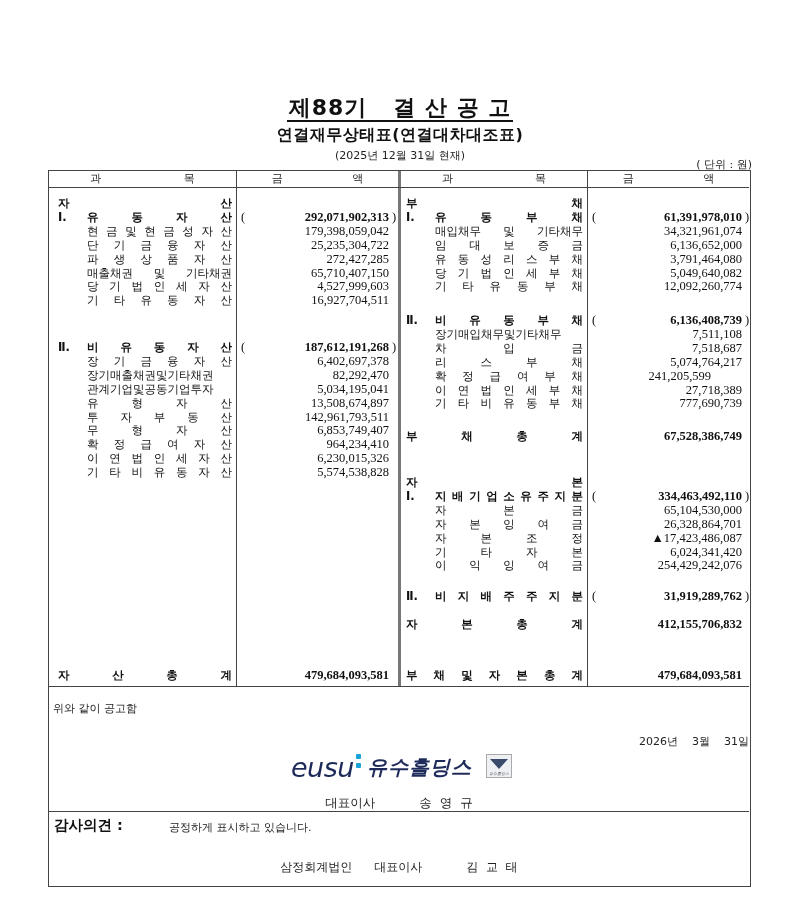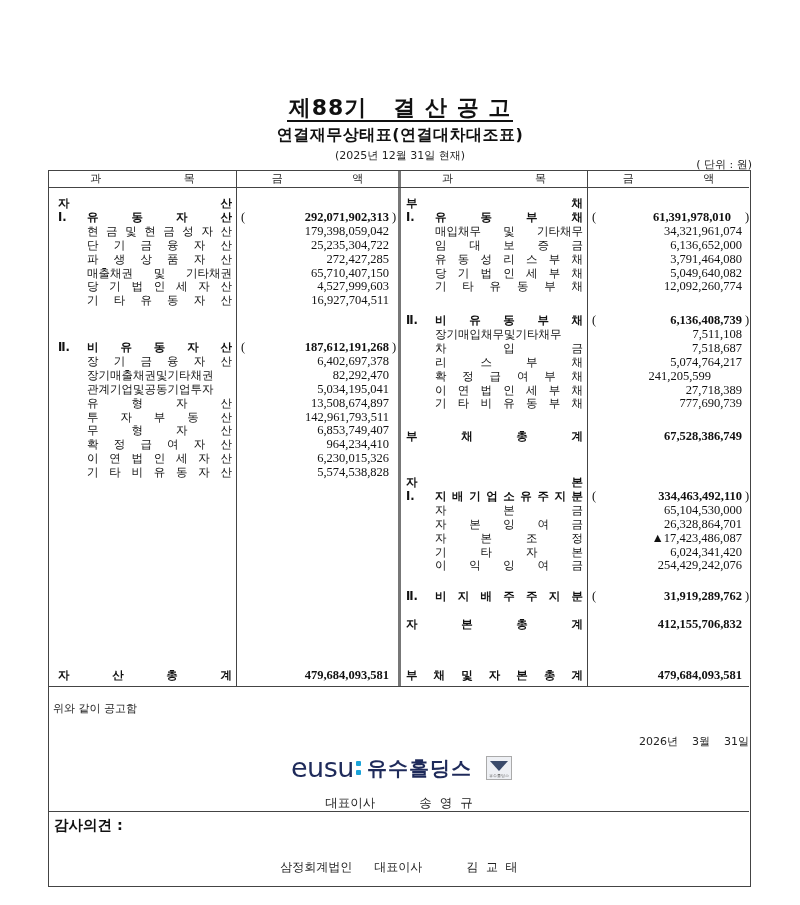--- a/index.html
+++ b/index.html
@@ -28,21 +28,21 @@
 
   .row { position: absolute; height: 13px; font-size: 11.5px; line-height: 13px; white-space: nowrap; }
   .lbl { position: absolute; display: flex; justify-content: space-between; }
   .lbl.bold { font-weight: bold; }
   .num { position: absolute; text-align: right; font-family: "Liberation Serif", serif; font-size: 12.5px; }
   .num.bold { font-weight: bold; }
   .paren { position: absolute; font-family: "Liberation Serif", serif; font-size: 12.5px; }
   .roman { position: absolute; font-weight: bold; font-family: "DejaVu Sans", sans-serif; }
 
   .footer-text { position: absolute; font-size: 11px; color: #222; }
-  .logo { position: absolute; left: 242px; top: 583px; display: flex; align-items: center; }
+  .logo { position: absolute; left: 242px; top: 583px; display: flex; align-items: flex-start; font-style: italic; }
   .logo-en { font-family: "DejaVu Sans", sans-serif; font-size: 27px; color: #1e2a5a; letter-spacing: -0.5px; line-height: 28px; }
   .logo-colon { display: inline-flex; flex-direction: column; gap: 4px; margin: 0 6px 0 2px; }
   .logo-colon span { width: 5px; height: 5px; background: #1aa3d9; border-radius: 1px; display: block; }
   .logo-ko { font-size: 20px; font-weight: bold; color: #1e2a5a; letter-spacing: 1px; }
   .seal { margin-left: 14px; width: 26px; height: 24px; border: 1px solid #aaa; background: #eef0f4; position: relative; }
   .seal .tri { position: absolute; left: 3px; top: 4px; width: 0; height: 0; border-left: 9px solid transparent; border-right: 9px solid transparent; border-top: 10px solid #3a4a6a; }
   .seal .txt { position: absolute; left: 2px; bottom: 1px; font-size: 4px; color: #666; }
 
   .audit-line { position: absolute; left: 0; top: 640px; width: 700px; border-top: 1px solid #444; }
   .audit-head { position: absolute; left: 5px; top: 645px; font-size: 14.5px; font-weight: bold; }
@@ -285,21 +285,21 @@
       <div class="row" style="left:0;top:39.9px;width:700px">
         <div class="roman" style="left:357px;top:0">Ⅰ.</div>
         <div class="lbl bold" style="left:386px;width:148px;top:0">
           <div class="">유</div>
           <div class="">동</div>
           <div class="">부</div>
           <div class="">채</div>
         </div>
         <div class="paren" style="left:543px;top:0">(</div>
         <div class="paren" style="left:696px;top:0">)</div>
-        <div class="num bold" style="left:543px;width:139px;top:0">61,391,978,010</div>
+        <div class="num bold" style="left:543px;width:150px;top:0">61,391,978,010</div>
       </div>
       <div class="row" style="left:0;top:53.8px;width:700px">
         <div class="lbl" style="left:386px;width:148px;top:0">
           <div class="">매입채무</div>
           <div class="">및</div>
           <div class="">기타채무</div>
         </div>
         <div class="num" style="left:543px;width:150px;top:0">34,321,961,074</div>
       </div>
       <div class="row" style="left:0;top:67.7px;width:700px">
@@ -548,15 +548,16 @@
         <span class="tri"></span>
         <span class="txt">유수홀딩스</span>
       </span>
   </div>
 
   <div class="footer-text" style="left:0;width:700px;text-align:center;top:624px;font-size:12.5px;white-space:pre"><span>대표이사</span><span class="sp"></span><span class="sp"></span><span>송  영  규</span></div>
 
   <div class="audit-line"></div>
   <div class="audit-head">감사의견 :</div>
   <div class="audit-text">
+    <div class="l2">공정하게 표시하고 있습니다.</div>
   </div>
   <div class="auditor" style="white-space:pre"><span>삼정회계법인</span><span class="sp"></span><span>대표이사</span><span class="sp"></span><span class="sp"></span><span>김  교  태</span></div>
 </div>
 
 </body></html>

